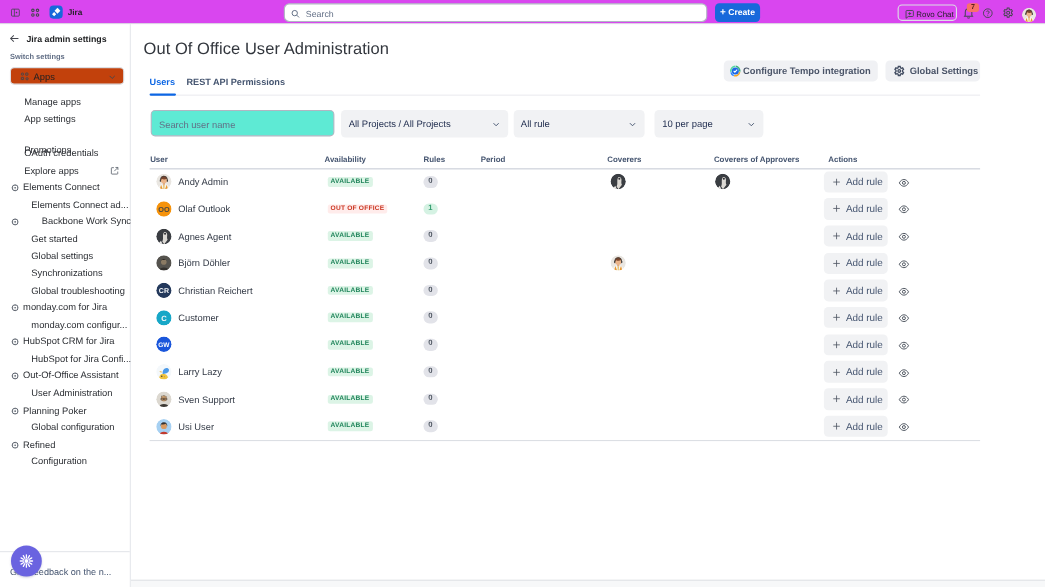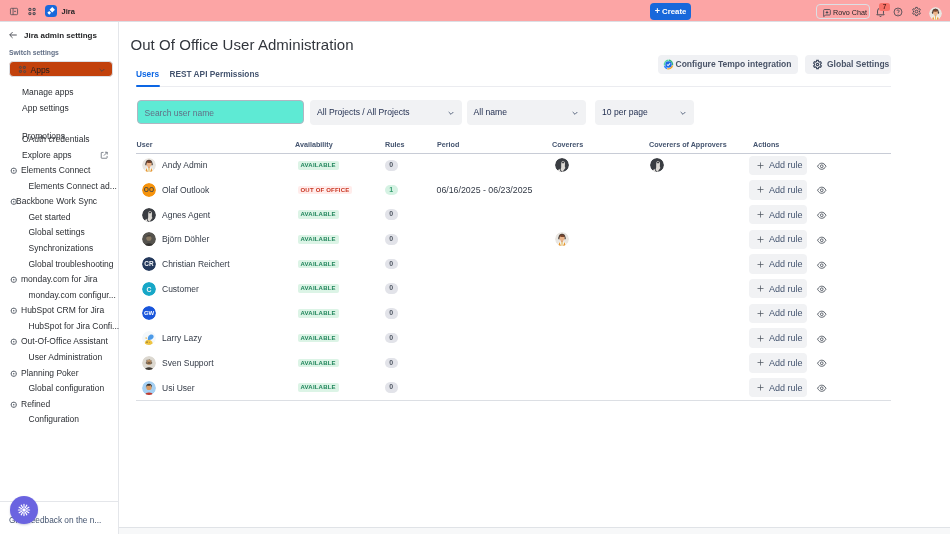--- a/index.html
+++ b/index.html
@@ -2,21 +2,21 @@
 <html><head>
 <meta charset="utf-8">
 <style>
 * { margin:0; padding:0; box-sizing:border-box; }
 html,body { width:950px; height:534px; overflow:hidden; }
 body { font-family:"Liberation Sans", sans-serif; background:#fff; position:relative; color:#172B4D; }
 div, span { white-space:nowrap; }
 svg { display:block; }
 
 
-#topbar { position:absolute; left:0; top:0; width:950px; height:22px; background:#fca5a5; border-bottom:1px solid #DCDFE4; }
+#topbar { position:absolute; left:0; top:0; width:950px; height:22px; background:#d946ef; border-bottom:1px solid #DCDFE4; }
 #tb-panel { position:absolute; left:9px; top:7px; }
 #tb-grid { position:absolute; left:27px; top:7px; }
 #tb-logo { position:absolute; left:45px; top:5px; width:12px; height:12px; border-radius:3.5px; background:#1868DB; }
 #tb-jira { position:absolute; left:61.5px; top:6.5px; font-size:7.5px; font-weight:bold; color:#1E1F21; line-height:9px; }
 #tb-search { position:absolute; left:258px; top:3px; width:385px; height:16.5px; border:1px solid #B0B6C2; border-radius:5px; background:#fff; }
 #tb-search svg { position:absolute; left:5px; top:3.5px; }
 #tb-search span { position:absolute; left:19px; top:4px; font-size:8px; color:#626F86; line-height:9px; }
 #tb-create { position:absolute; left:650px; top:3px; width:41px; height:16.5px; border-radius:4px; background:#1868DB; color:#fff; font-size:7.8px; font-weight:bold; text-align:center; line-height:16.5px; }
 #tb-rovo { position:absolute; left:816px; top:3.5px; width:54px; height:15.5px; border:1px solid #DCDFE4; border-radius:4px; }
 #tb-rovo span { position:absolute; left:16px; top:3.8px; font-size:7.2px; font-weight:500; color:#1E1F21; line-height:9px; }
@@ -108,20 +108,27 @@
         <circle cx="17.6" cy="17.6" r="3"></circle>
       </svg>
     </div>
   <div id="tb-logo">
       <svg width="12" height="12" viewBox="0 0 24 24">
         <path d="M8.4 11.9 L12.2 15.7 L8.4 19.5 L4.6 15.7 Z" fill="#fff"></path>
         <path d="M14.5 4.2 L19.8 9.5 L14.5 14.8 L9.2 9.5 Z" fill="#fff"></path>
       </svg>
     </div>
   <div id="tb-jira">Jira</div>
+  <div id="tb-search">
+    <svg width="9" height="9" viewBox="0 0 24 24" fill="none" stroke="#626F86" stroke-width="2.4">
+        <circle cx="10.5" cy="10.5" r="6.5"></circle>
+        <path d="M15.5 15.5 L21 21"></path>
+      </svg>
+    <span>Search</span>
+  </div>
   <div id="tb-create"><span style="font-size:9px">+</span> Create</div>
   <div id="tb-rovo">
     <svg width="10" height="10" viewBox="0 0 24 24" fill="none" stroke="#44474F" stroke-width="2">
         <path d="M4 5.5 A1.8 1.8 0 0 1 5.8 3.7 H18.2 A1.8 1.8 0 0 1 20 5.5 V15 a1.8 1.8 0 0 1 -1.8 1.8 H9 L4 20.6 Z"></path>
         <path d="M12 6.2 l1.3 3 3 1.3 -3 1.3 -1.3 3 -1.3 -3 -3 -1.3 3 -1.3 Z" fill="#44474F" stroke="none"></path>
       </svg>
     <span>Rovo Chat</span>
   </div>
   <div id="tb-bell">
       <svg width="11" height="11" viewBox="0 0 24 24" fill="none" stroke="#44474F" stroke-width="2">
@@ -190,21 +197,21 @@
           <path d="M14 3.5 H20.5 V10"></path>
           <path d="M11 13 L20 4"></path>
         </svg>
       </span></div>
 <div class="sitem" style="top:141.0px;padding-left:21px"><svg class="ai" width="7.5" height="7.5" viewBox="0 0 24 24" fill="none" stroke="#505863" stroke-width="2.6">
         <circle cx="12" cy="12" r="8.6"></circle>
         <circle cx="12" cy="12" r="2.4" fill="#505863" stroke="none"></circle>
         <path d="M12 3.4v3M12 17.6v3M3.4 12h3M17.6 12h3" stroke-width="2.2"></path>
       </svg>Elements Connect</div>
 <div class="sitem" style="top:156.6px;padding-left:28.5px">Elements Connect ad...</div>
-<div class="sitem" style="top:172.2px;padding-left:16px"><svg class="ai" width="7.5" height="7.5" viewBox="0 0 24 24" fill="none" stroke="#505863" stroke-width="2.6">
+<div class="sitem" style="top:172.2px;padding-left:38px"><svg class="ai" width="7.5" height="7.5" viewBox="0 0 24 24" fill="none" stroke="#505863" stroke-width="2.6">
         <circle cx="12" cy="12" r="8.6"></circle>
         <circle cx="12" cy="12" r="2.4" fill="#505863" stroke="none"></circle>
         <path d="M12 3.4v3M12 17.6v3M3.4 12h3M17.6 12h3" stroke-width="2.2"></path>
       </svg>Backbone Work Sync</div>
 <div class="sitem" style="top:187.8px;padding-left:28.5px">Get started</div>
 <div class="sitem" style="top:203.3px;padding-left:28.5px">Global settings</div>
 <div class="sitem" style="top:218.9px;padding-left:28.5px">Synchronizations</div>
 <div class="sitem" style="top:234.5px;padding-left:28.5px">Global troubleshooting</div>
 <div class="sitem" style="top:250.0px;padding-left:21px"><svg class="ai" width="7.5" height="7.5" viewBox="0 0 24 24" fill="none" stroke="#505863" stroke-width="2.6">
         <circle cx="12" cy="12" r="8.6"></circle>
@@ -289,21 +296,21 @@
 <div id="f-search">
     <span>Search user name</span>
   </div>
 <div class="dd" id="dd1">
     <span>All Projects / All Projects</span>
     <svg width="8" height="8" viewBox="0 0 24 24" fill="none" stroke="#44546F" stroke-width="2.6">
       <path d="M5 9 l7 7 7-7"></path>
     </svg>
   </div>
 <div class="dd" id="dd2">
-    <span>All name</span>
+    <span>All rule</span>
     <svg width="8" height="8" viewBox="0 0 24 24" fill="none" stroke="#44546F" stroke-width="2.6">
       <path d="M5 9 l7 7 7-7"></path>
     </svg>
   </div>
 <div class="dd" id="dd3">
     <span>10 per page</span>
     <svg width="8" height="8" viewBox="0 0 24 24" fill="none" stroke="#44546F" stroke-width="2.6">
       <path d="M5 9 l7 7 7-7"></path>
     </svg>
   </div>
@@ -369,21 +376,20 @@
 <div class="row" style="top:177.9px">
     <div class="rav">
       <svg width="14" height="14" viewBox="0 0 24 24" style="display:block;border-radius:50%">
         <circle cx="12" cy="12" r="12" fill="#F6930C"></circle>
 <text x="12" y="16.1" font-family="Liberation Sans, sans-serif" font-size="11.4" font-weight="bold" fill="#4E4A42" text-anchor="middle">OO</text>
       </svg>
     </div>
     <div class="rname">Olaf Outlook</div>
     <div class="badge red">OUT OF OFFICE</div>
     <div class="pill grn">1</div>
-    <div class="period">06/16/2025 - 06/23/2025</div>
     <div class="addrule">
       <svg width="9" height="9" viewBox="0 0 24 24" fill="none" stroke="#505863" stroke-width="2">
         <path d="M12 4v16M4 12h16"></path>
       </svg>
       <span>Add rule</span>
     </div>
     <div class="eye">
       <svg width="11.5" height="10.5" viewBox="0 0 24 24" fill="none" stroke="#4A515C" stroke-width="2">
         <path d="M2.4 12 C5 7.2 8.4 5 12 5 s7 2.2 9.6 7 C19 16.8 15.6 19 12 19 S5 16.8 2.4 12 Z"></path>
         <circle cx="12" cy="12" r="3.1"></circle>

